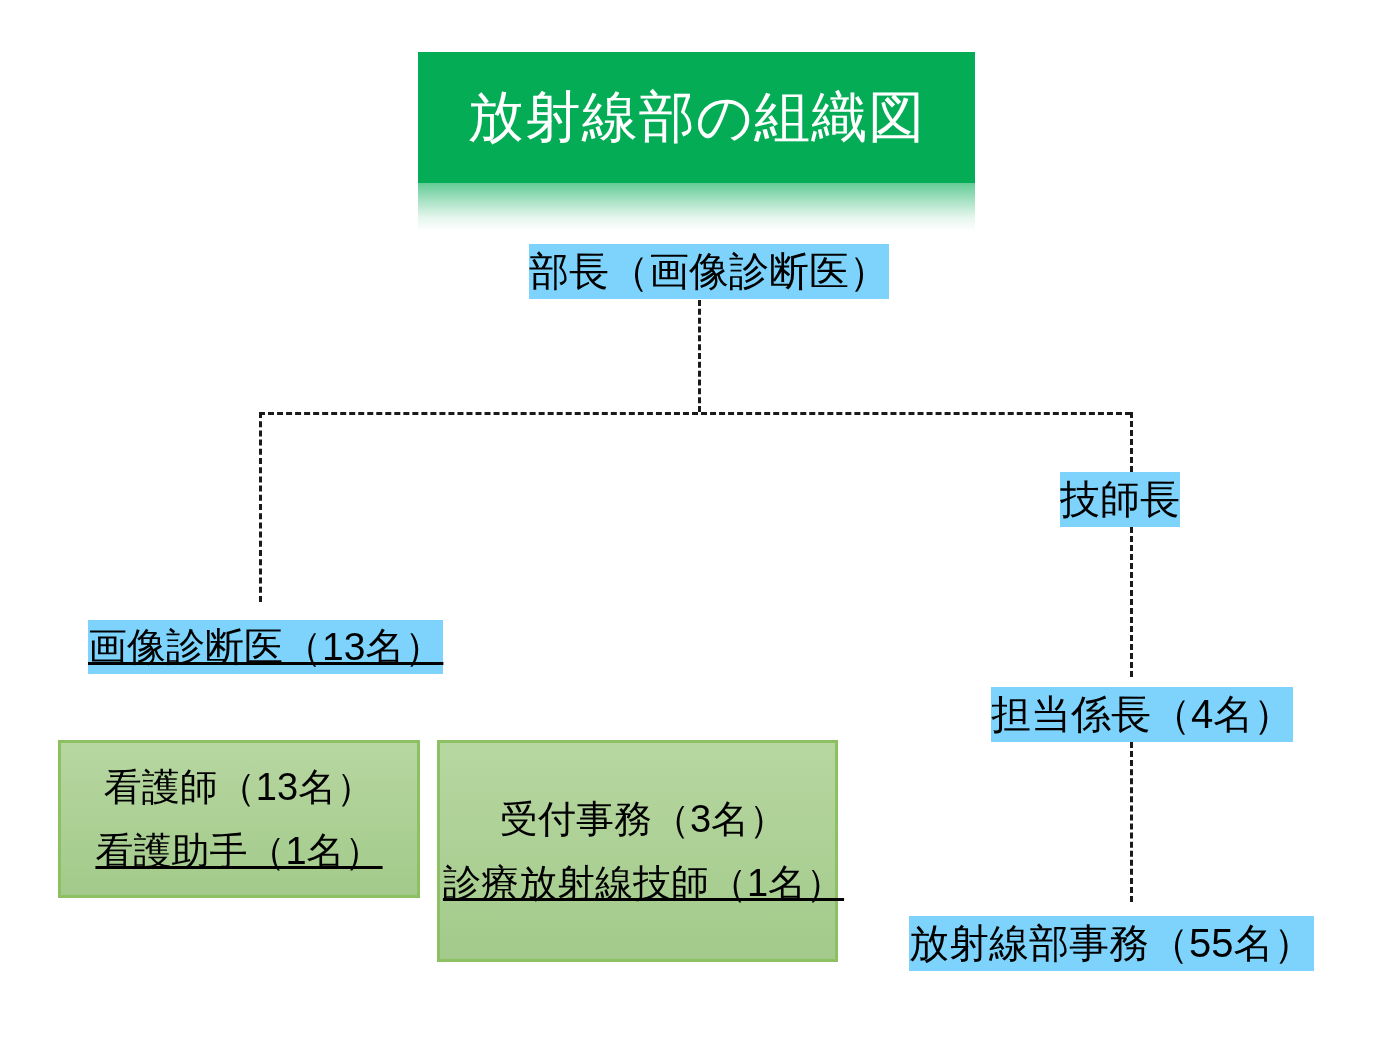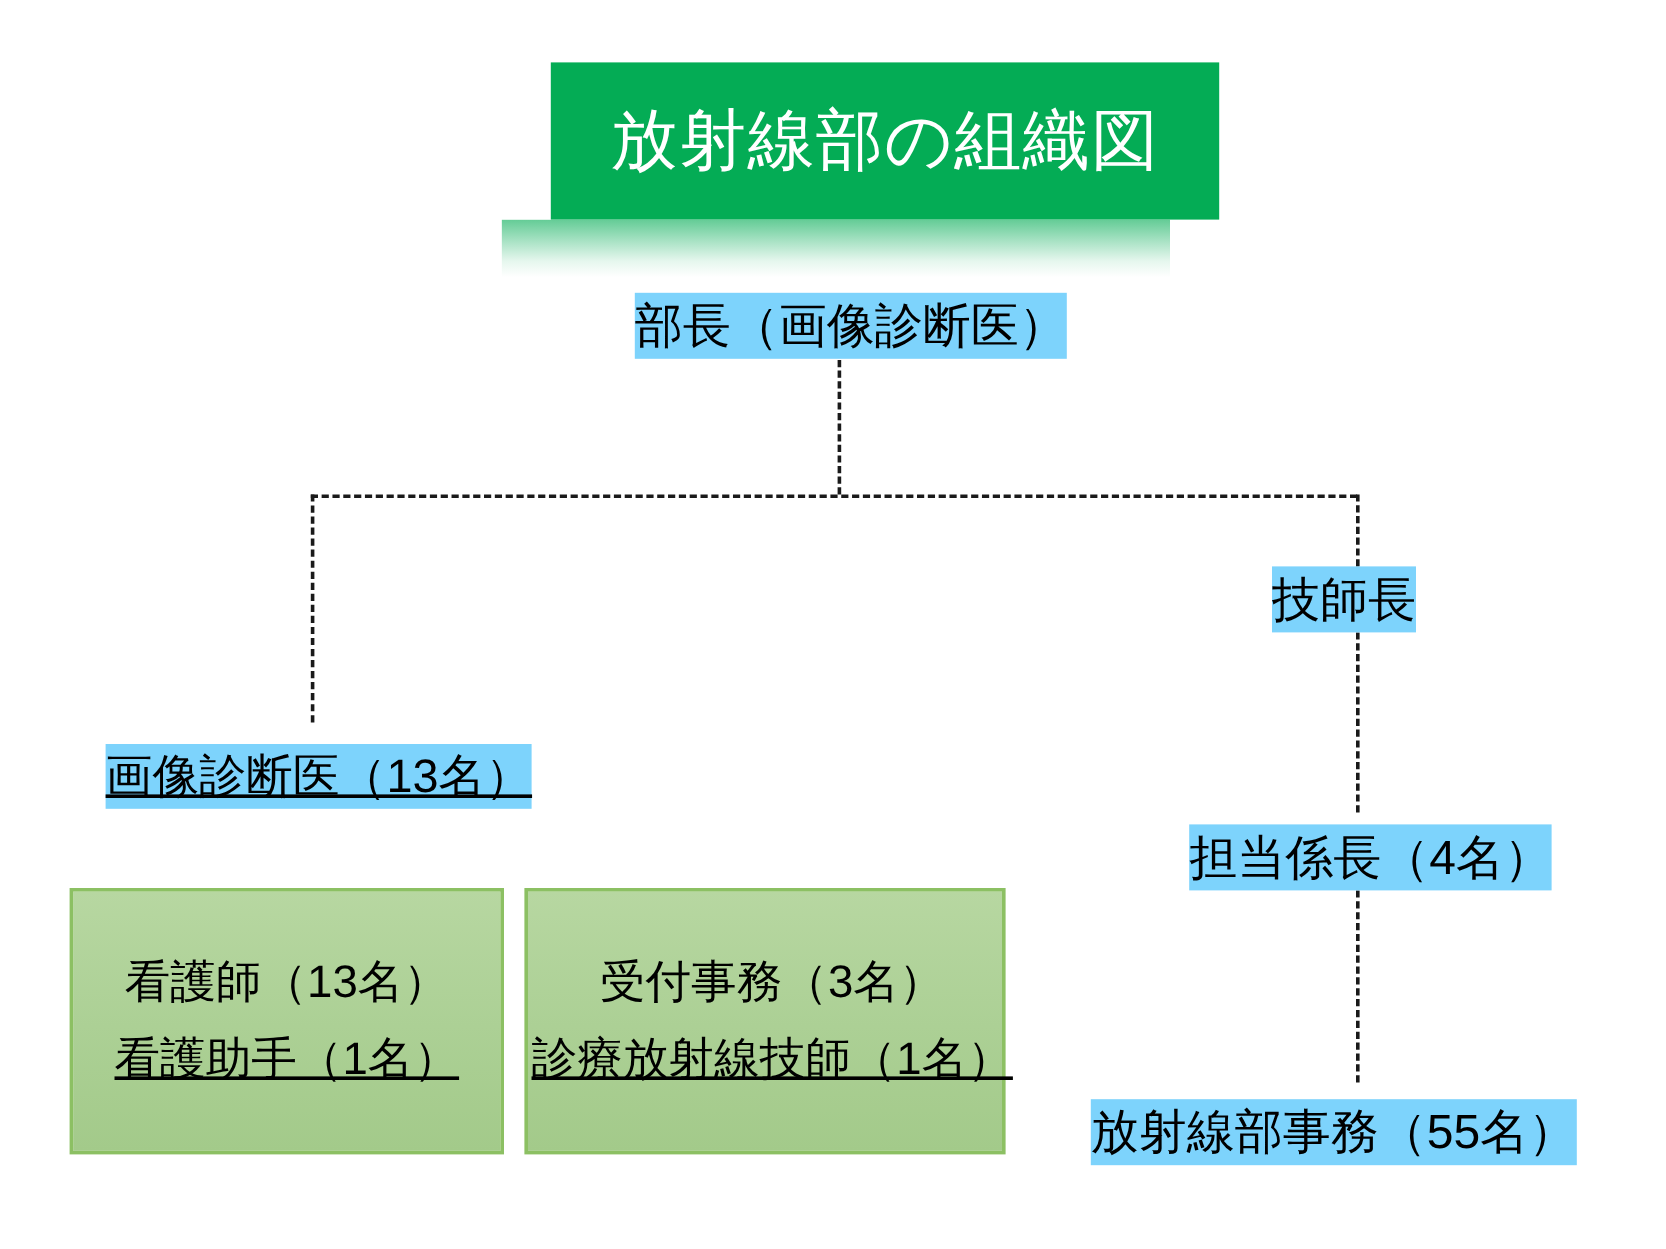--- a/index.html
+++ b/index.html
@@ -24,21 +24,20 @@
     position: absolute;
     left: 418px;
     top: 52px;
     width: 557px;
     height: 131px;
     background: #04AC55;
     display: flex;
     align-items: center;
     justify-content: center;
     z-index: 5;
-    margin-left: 41px;
   }
   .title-text {
     color: #ffffff;
     font-size: 56px;
     line-height: 1.05;
     letter-spacing: 1px;
     white-space: nowrap;
   }
   
   .title-reflection {
@@ -115,21 +114,21 @@
     z-index: 3;
   }
   .staff-line {
     font-size: 38px;
     line-height: 1.0;
     white-space: nowrap;
     color: #000000;
   }
   .staff-line + .staff-line { margin-top: 26px; text-decoration: underline; }
 
-  #box-nursing   { left: 58px;  top: 740px; width: 362px; height: 222px; }
+  #box-nursing   { left: 58px;  top: 740px; width: 362px; height: 158px; }
   #box-clerical  { left: 437px; top: 740px; width: 401px; height: 222px; padding-left: 12px; }
 </style>
 </head>
 <body>
 
 <div id="slide">
 
   <div class="title-banner">
     <div class="title-text">放射線部の組織図</div>
   </div>

